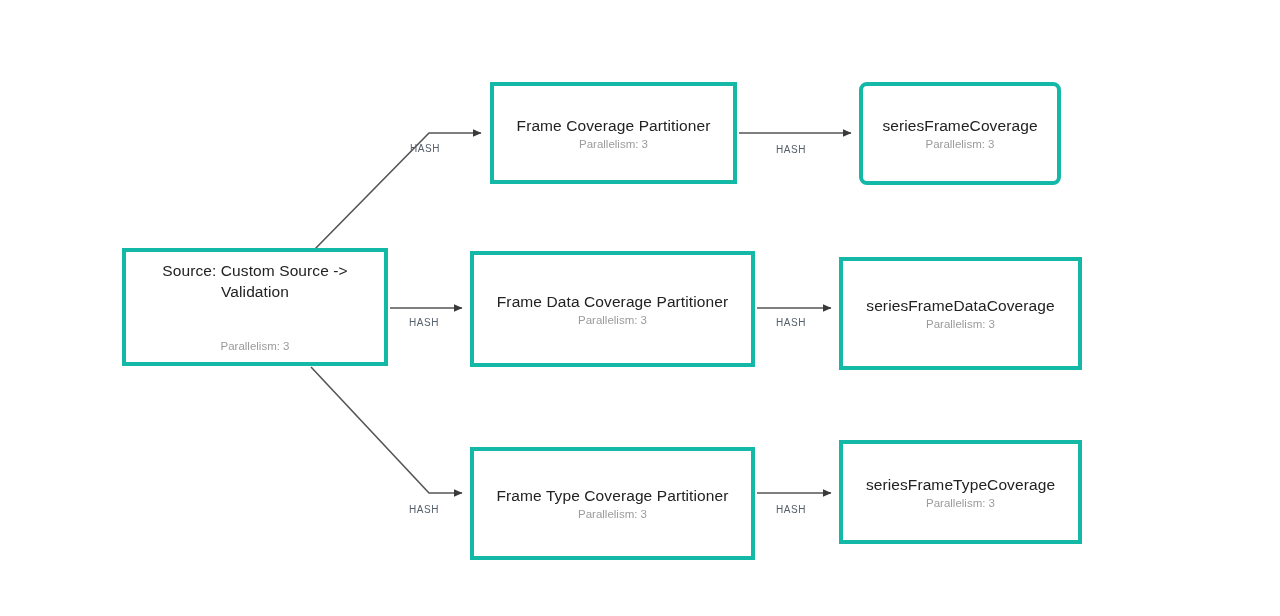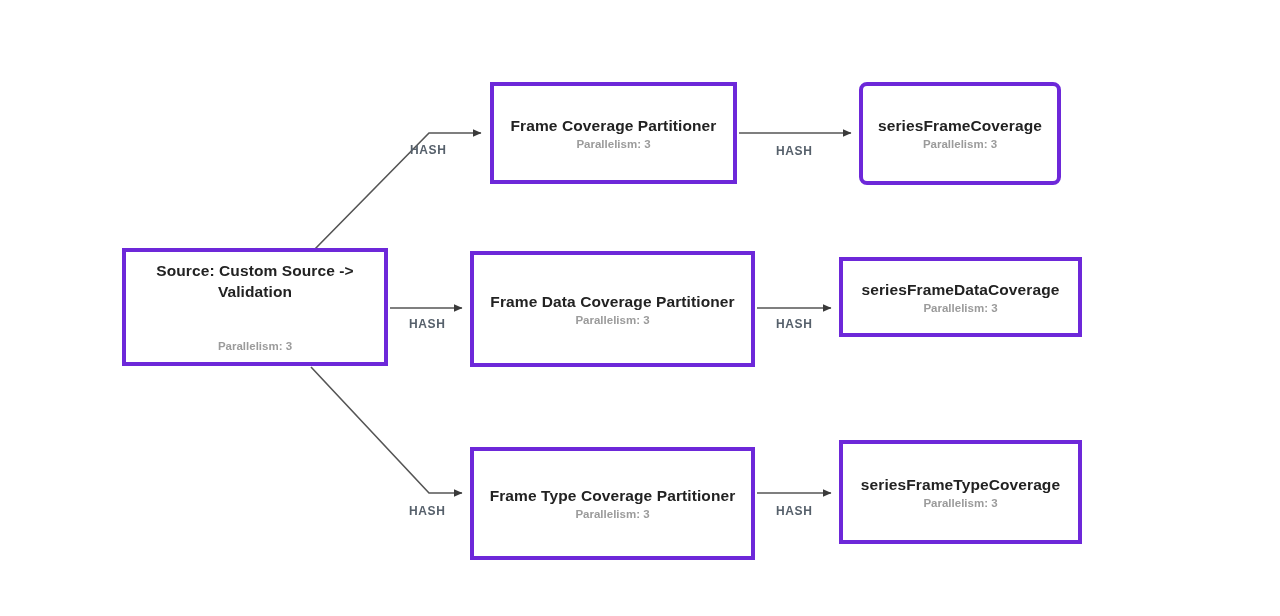--- a/index.html
+++ b/index.html
@@ -32,58 +32,57 @@
     width: 1280px;
     height: 616px;
     pointer-events: none;
   }
 
   
   .node {
     position: absolute;
     box-sizing: border-box;
     background: #ffffff;
-    border: 4px solid #6d28d9;
+    border: 4px solid #14b8a6;
     display: flex;
     flex-direction: column;
     align-items: center;
     justify-content: center;
     text-align: center;
-    font-weight: bold;
   }
   .node-title {
     color: #222222;
     font-size: 15.5px;
     line-height: 21px;
     padding: 0 6px;
     letter-spacing: 0.1px;
   }
   .node-sub {
     color: #9b9b9b;
     font-size: 11.5px;
     line-height: 16px;
   }
 
   
   #node-source         { left: 122px; top: 248px; width: 266px; height: 118px; gap: 36px; }
   #node-frame-cov-part { left: 490px; top: 82px;  width: 247px; height: 102px; }
   #node-series-frame-cov { left: 859px; top: 82px; width: 202px; height: 103px; border-radius: 8px; }
 
   #node-frame-data-cov-part { left: 470px; top: 251px; width: 285px; height: 116px; }
-  #node-series-frame-data-cov { left: 839px; top: 257px; width: 243px; height: 80px; }
+  #node-series-frame-data-cov { left: 839px; top: 257px; width: 243px; height: 113px; }
 
   #node-frame-type-cov-part { left: 470px; top: 447px; width: 285px; height: 113px; }
   #node-series-frame-type-cov { left: 839px; top: 440px; width: 243px; height: 104px; }
 
   
   .edge-label {
     position: absolute;
     color: #56606b;
-    font-size: 12px;
-    font-weight: 700;
+    font-size: 10px;
+    font-weight: 400;
     letter-spacing: 0.6px;
     white-space: nowrap;
   }
   #edge-label-top-1    { left: 410px; top: 143px; }
   #edge-label-top-2    { left: 776px; top: 144px; }
   #edge-label-mid-1    { left: 409px; top: 317px; }
   #edge-label-mid-2    { left: 776px; top: 317px; }
   #edge-label-bot-1    { left: 409px; top: 504px; }
   #edge-label-bot-2    { left: 776px; top: 504px; }
 </style>

